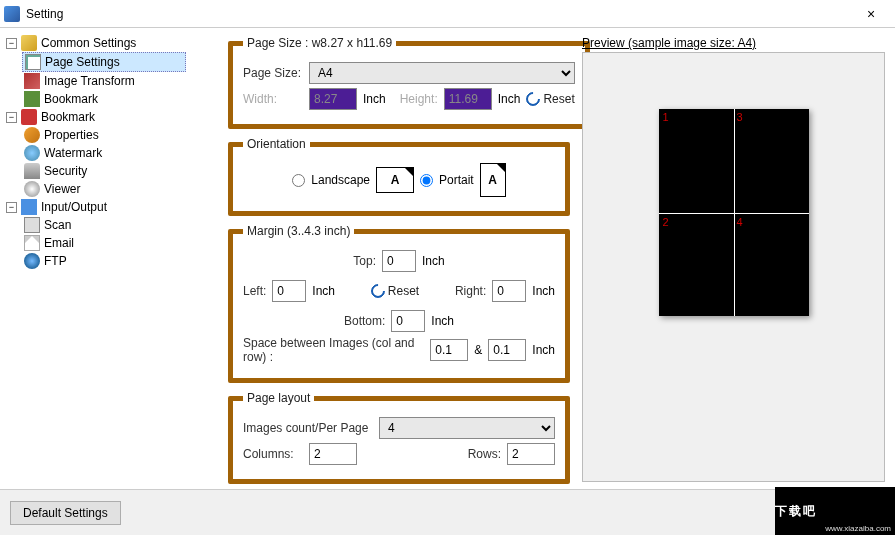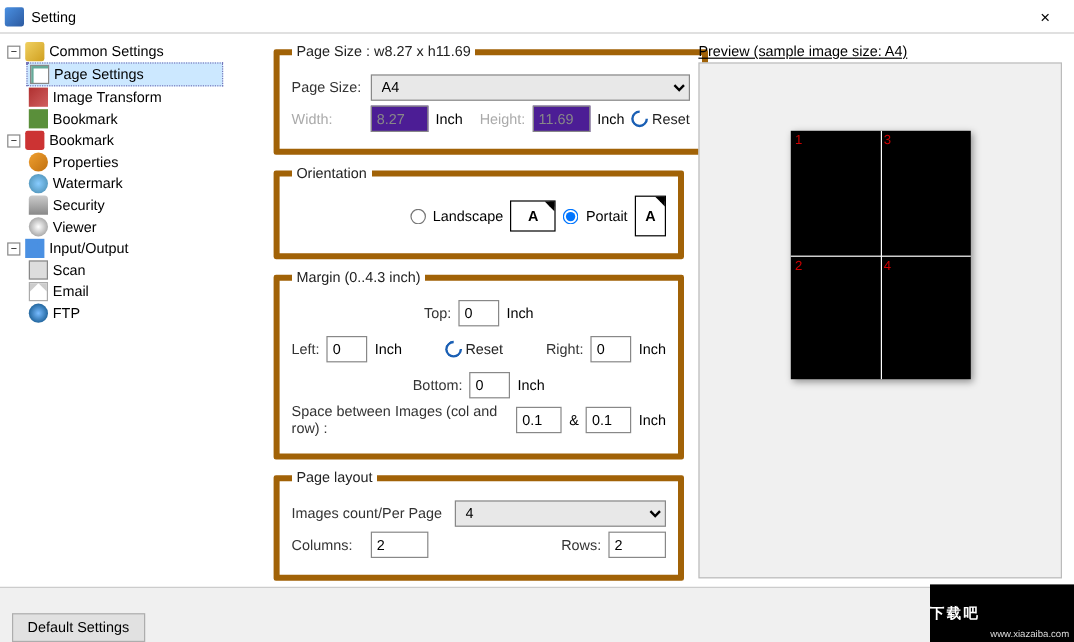--- a/index.html
+++ b/index.html
@@ -72,21 +72,21 @@
 .stretch-arrows .ur{right:2px;top:2px;border-bottom-color:#000;border-left-color:#000;transform:rotate(-45deg);}
 .layout-ico.fit::before{content:"";position:absolute;left:4px;top:10px;width:32px;height:10px;border:1px solid #c00;}
 
 .preview-frame { border: 1px solid #bbb; background: #f0f0f0; height: 430px; position: relative; padding: 6px; }
 .preview-page { position: absolute; left: 50%; top: 56px; transform: translateX(-50%); width: 150px; height: 207px; background: #000; box-shadow: 2px 2px 6px rgba(0,0,0,0.4); }
 .preview-page::before{content:"";position:absolute;left:50%;top:0;bottom:0;width:1px;background:#fff;}
 .preview-page::after{content:"";position:absolute;top:50%;left:0;right:0;height:1px;background:#fff;}
 .pv-num{position:absolute;color:#c00;font-size:11px;}
 .pv1{left:4px;top:2px;} .pv2{left:4px;top:107px;} .pv3{left:78px;top:2px;} .pv4{left:78px;top:107px;}
 
-.footer { position: absolute; left: 0; right: 0; bottom: 0; height: 46px; border-top: 1px solid #ccc; display: flex; align-items: flex-end; padding: 0 10px; background:#f0f0f0; }
+.footer { position: absolute; left: 0; right: 0; bottom: 0; height: 46px; border-top: 1px solid #ccc; display: flex; align-items: center; padding: 12px 10px; background:#f0f0f0; }
 .footer .spacer { flex: 1; }
 button.win { min-width: 82px; height: 24px; background: #e1e1e1; border: 1px solid #adadad; padding: 0 12px; cursor: pointer; }
 button.big { min-width: 110px; }
 
 .watermark-logo { position: absolute; right: 0; bottom: 0; width: 120px; height: 48px; background:#000; color:#fff; font-weight:bold; font-size:16px; display:flex; align-items:center; justify-content:flex-start; letter-spacing:2px; }
 .watermark-logo small{position:absolute;right:4px;bottom:2px;font-size:8px;color:#ddd;font-weight:normal;letter-spacing:0;}
 </style>
 </head>
 <body>
 
@@ -209,36 +209,36 @@
           <span>Inch</span>
           <span class="reset-btn">
             <span class="reset-ico"></span>
             <span>Reset</span>
           </span>
         </div>
       </fieldset>
 
       <fieldset>
         <legend>Orientation</legend>
-        <div class="row" style="justify-content:flex-end">
+        <div class="row" style="justify-content:center">
           <label class="radio-row">
             <input type="radio" name="orient" style="">
             <span>Landscape</span>
           </label>
           <span class="orient-box land">A</span>
           <label class="radio-row">
             <input type="radio" name="orient" checked="" style="">
             <span>Portait</span>
           </label>
           <span class="orient-box port">A</span>
         </div>
       </fieldset>
 
       <fieldset>
-        <legend>Margin (0..4.3 inch)</legend>
+        <legend>Margin (3..4.3 inch)</legend>
         <div class="margin-grid">
           <div class="row">
             <label class="lab">Top:</label>
             <input type="text" class="num" style="width: 34px;" value="0">
             <span>Inch</span>
           </div>
           <div class="row" style="justify-content:space-between">
             <span class="row">
               <label class="lab">Left:</label>
               <input type="text" class="num" style="width: 34px;" value="0">

